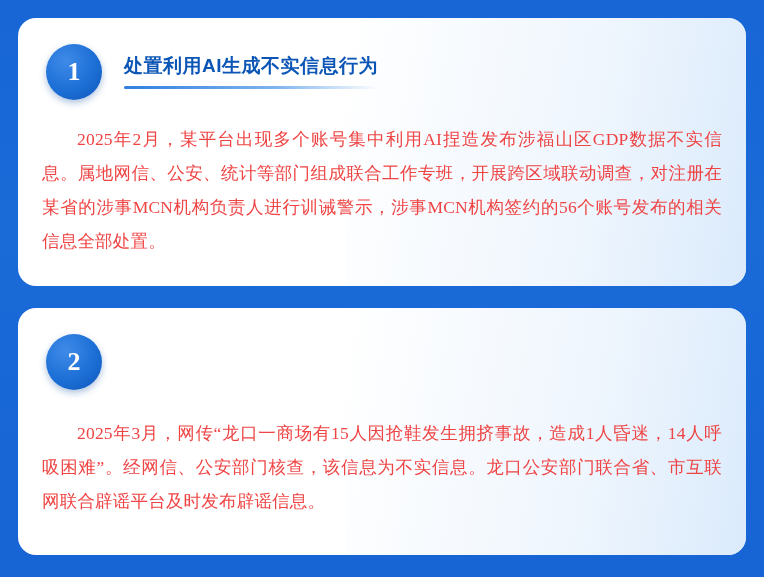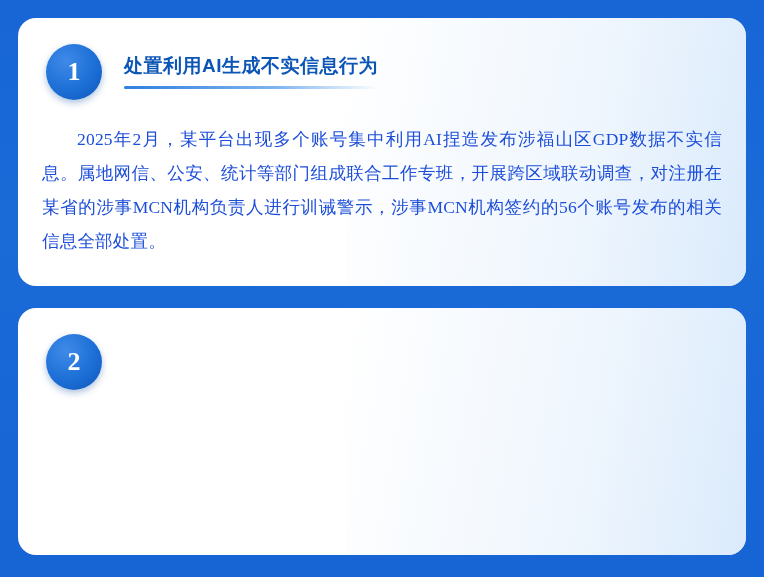--- a/index.html
+++ b/index.html
@@ -86,21 +86,21 @@
     width: 100%;
     background: linear-gradient(90deg, #2f7fe0 0%, #7fb4ee 60%, rgba(160,200,245,0) 100%);
     border-radius: 2px;
   }
   .card-body {
     position: relative;
     z-index: 2;
     margin-top: 22px;
     font-size: 17.5px;
     line-height: 1.95;
-    color: #1d4ed8;
+    color: #ef4444;
     text-align: justify;
     text-indent: 2em;
     font-family: "Liberation Serif", serif;
     letter-spacing: 0.2px;
   }
   .card-2 .card-body { margin-top: 26px; }
 </style>
 </head>
 <body>
 
@@ -114,15 +114,16 @@
         <div class="title-rule"></div>
       </div>
     </div>
     <div class="card-body">2025年2月，某平台出现多个账号集中利用AI捏造发布涉福山区GDP数据不实信息。属地网信、公安、统计等部门组成联合工作专班，开展跨区域联动调查，对注册在某省的涉事MCN机构负责人进行训诫警示，涉事MCN机构签约的56个账号发布的相关信息全部处置。</div>
   </div>
 
   <div class="card card-2">
     <div class="card-head">
       <div class="badge">2</div>
     </div>
+    <div class="card-body">2025年3月，网传“龙口一商场有15人因抢鞋发生拥挤事故，造成1人昏迷，14人呼吸困难”。经网信、公安部门核查，该信息为不实信息。龙口公安部门联合省、市互联网联合辟谣平台及时发布辟谣信息。</div>
   </div>
 
 </div>
 
 </body></html>

